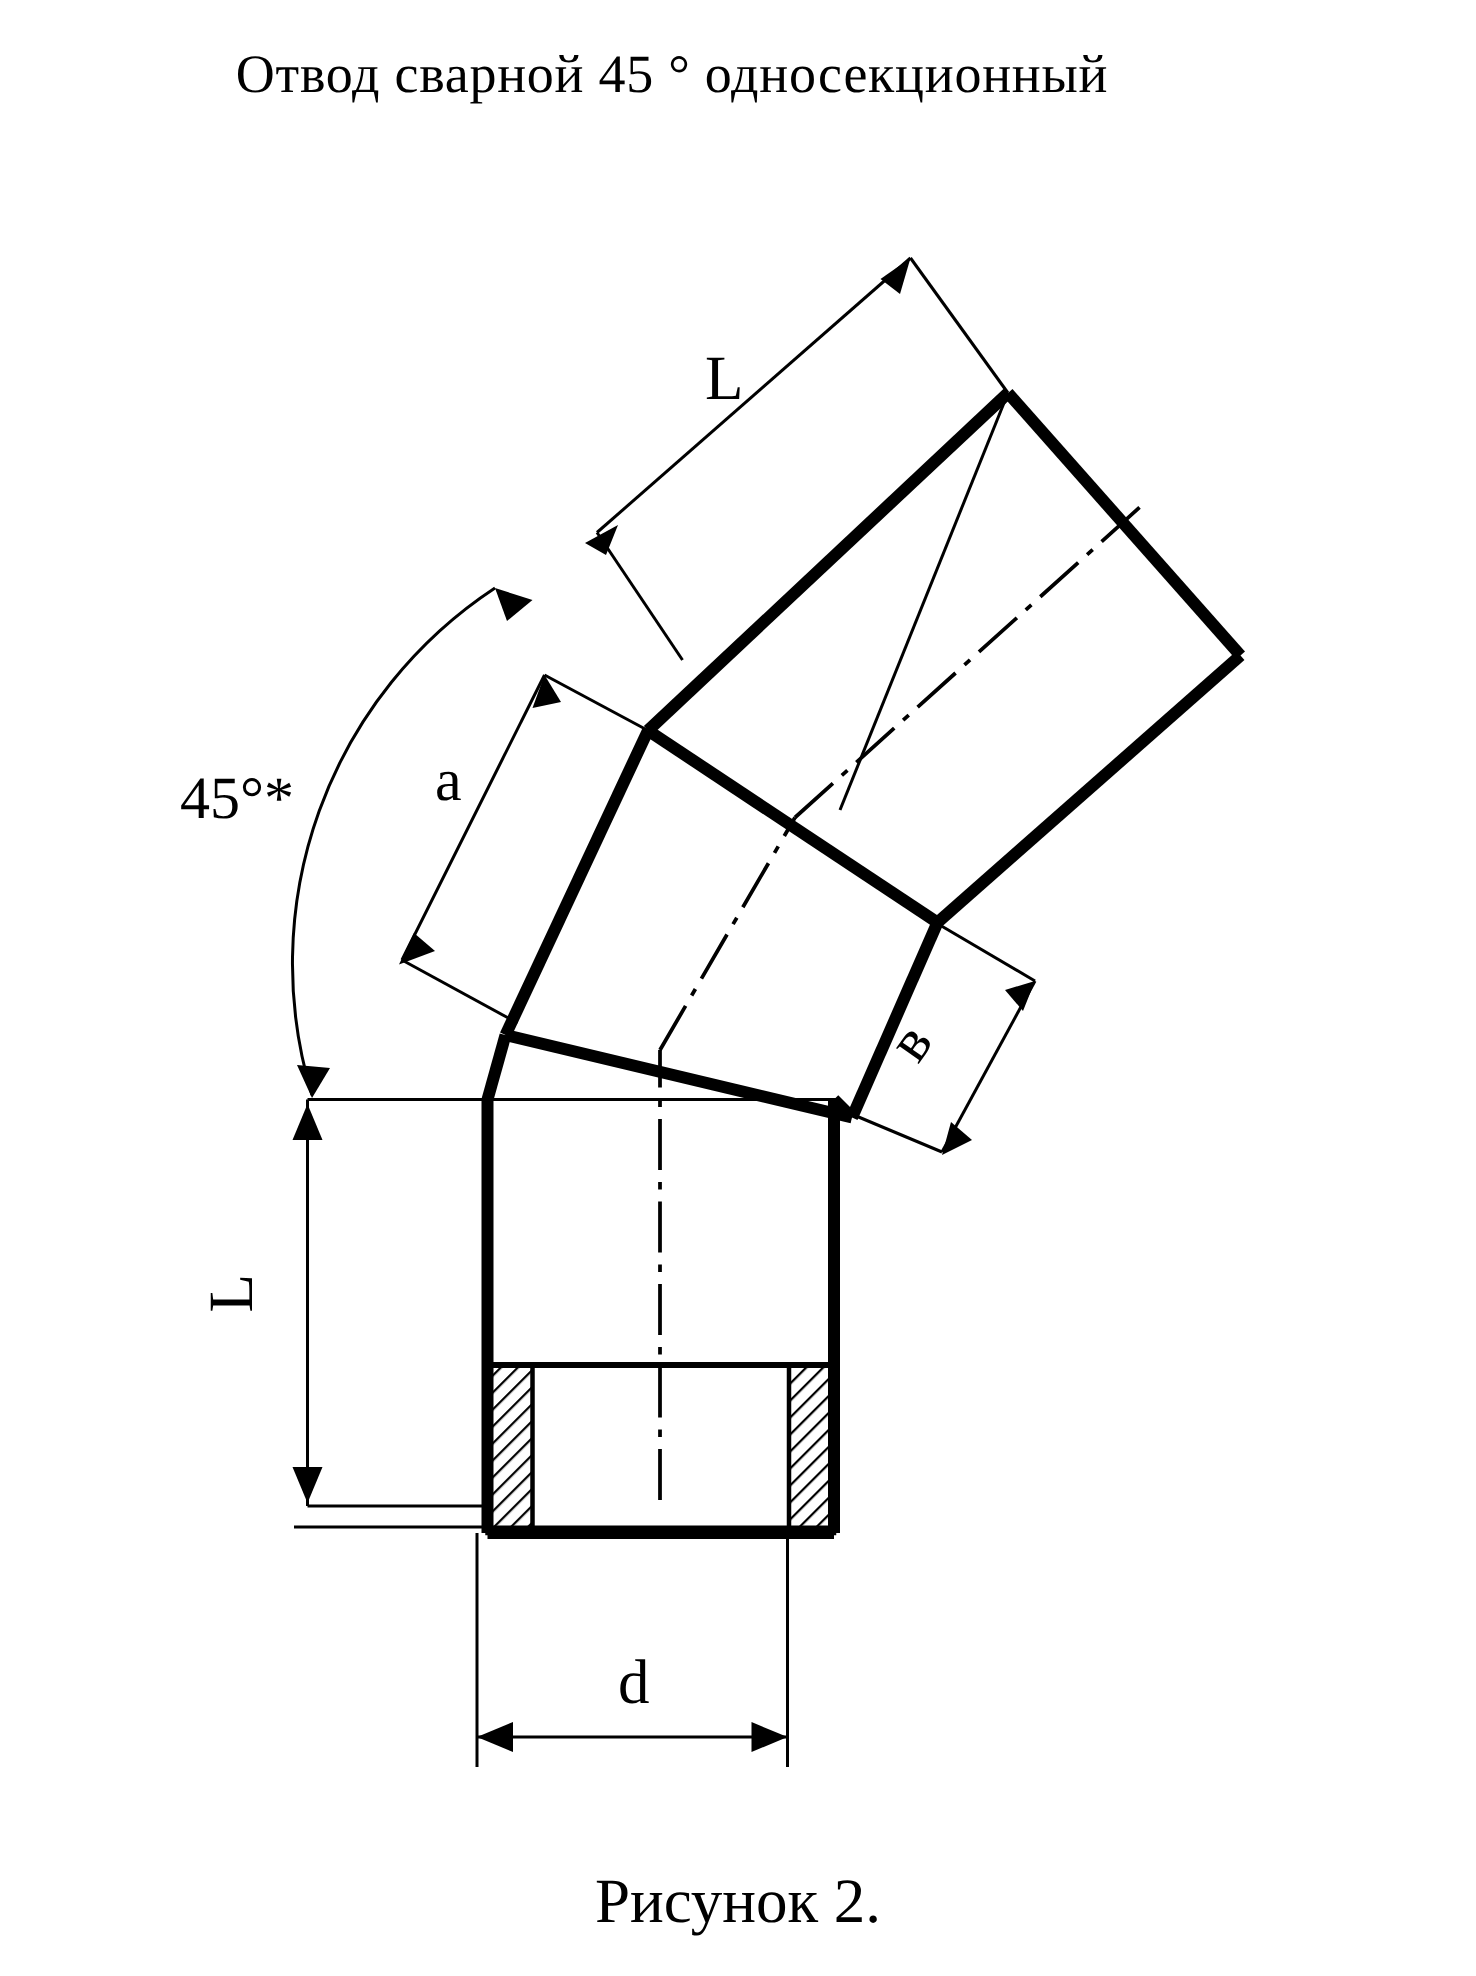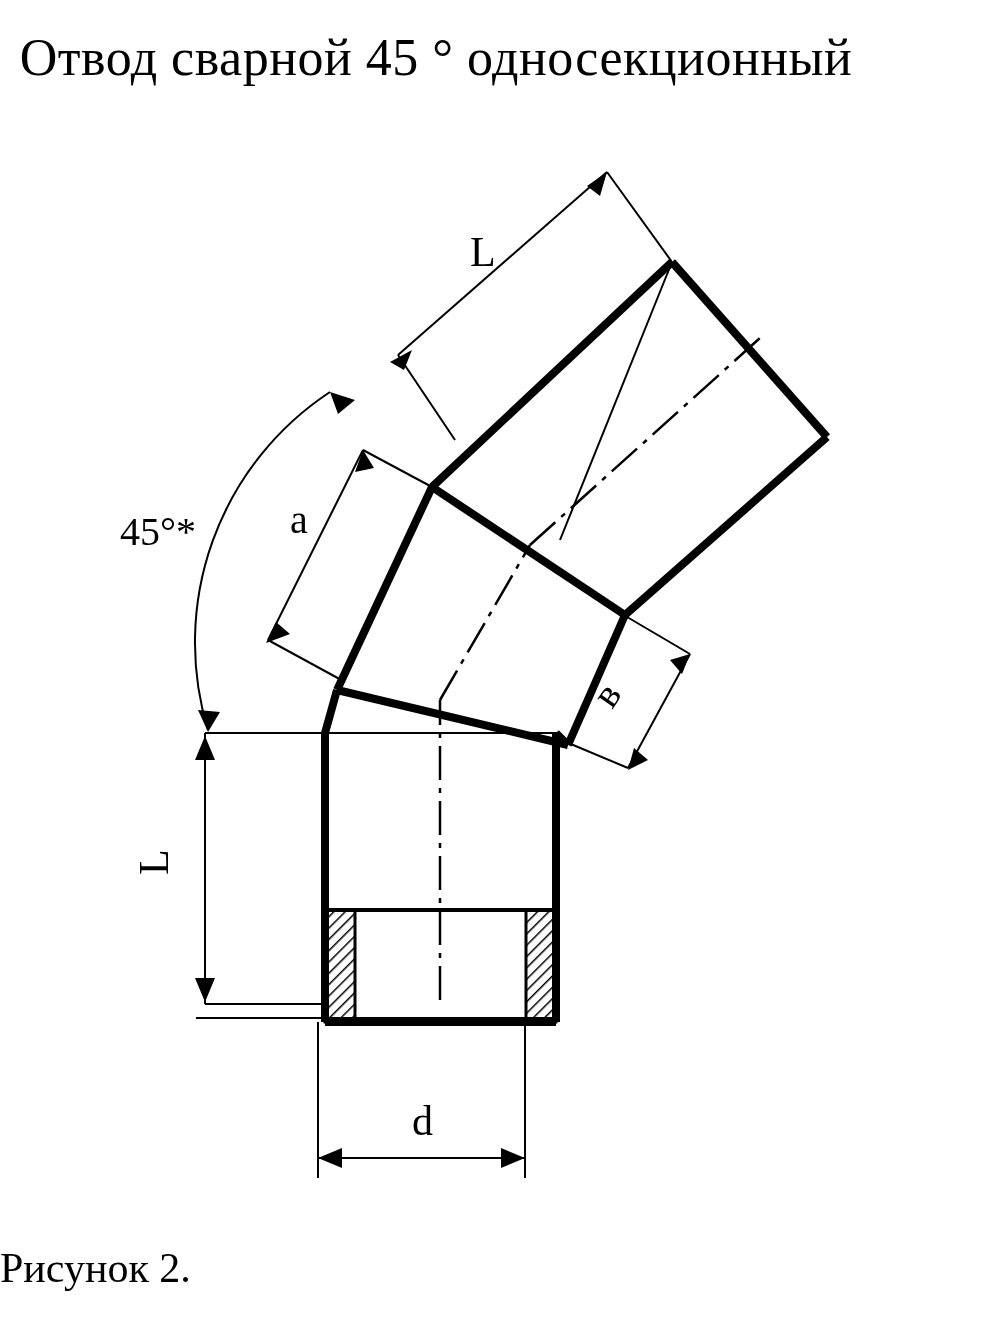--- a/index.html
+++ b/index.html
@@ -17,29 +17,31 @@
     font-family: "Liberation Serif", serif;
     color: #000000;
   }
   #title {
     position: absolute;
     top: 28px;
     left: 0;
     width: 872px;
     text-align: center;
     font-family: "Liberation Serif", serif;
-    font-size: 52px;
+    font-size: 36px;
     letter-spacing: 0.5px;
     white-space: nowrap;
+    padding-left: 12px;
   }
   #caption {
     position: absolute;
     top: 1244px;
     left: 0;
     width: 984px;
+    text-align: center;
     font-family: "Liberation Serif", serif;
     font-size: 42px;
   }
   #drawing {
     position: absolute;
     top: 0;
     left: 0;
   }
   .lbl {
     font-family: "Liberation Serif", serif;

